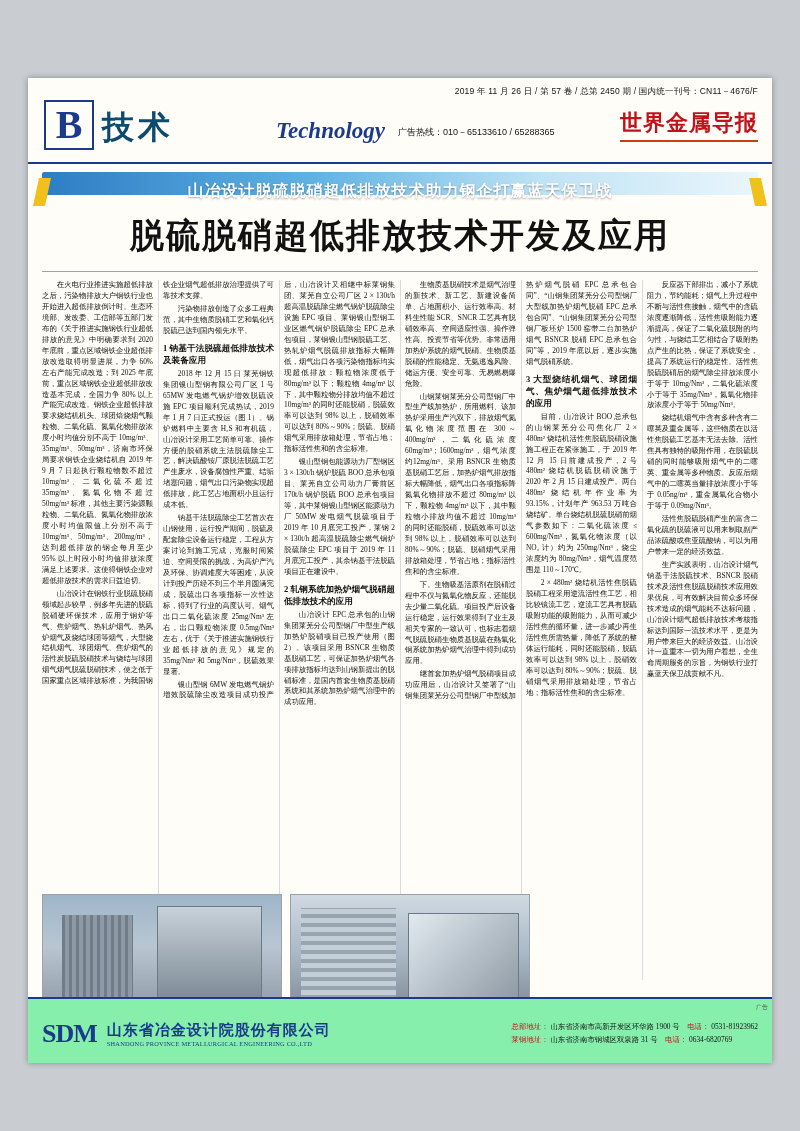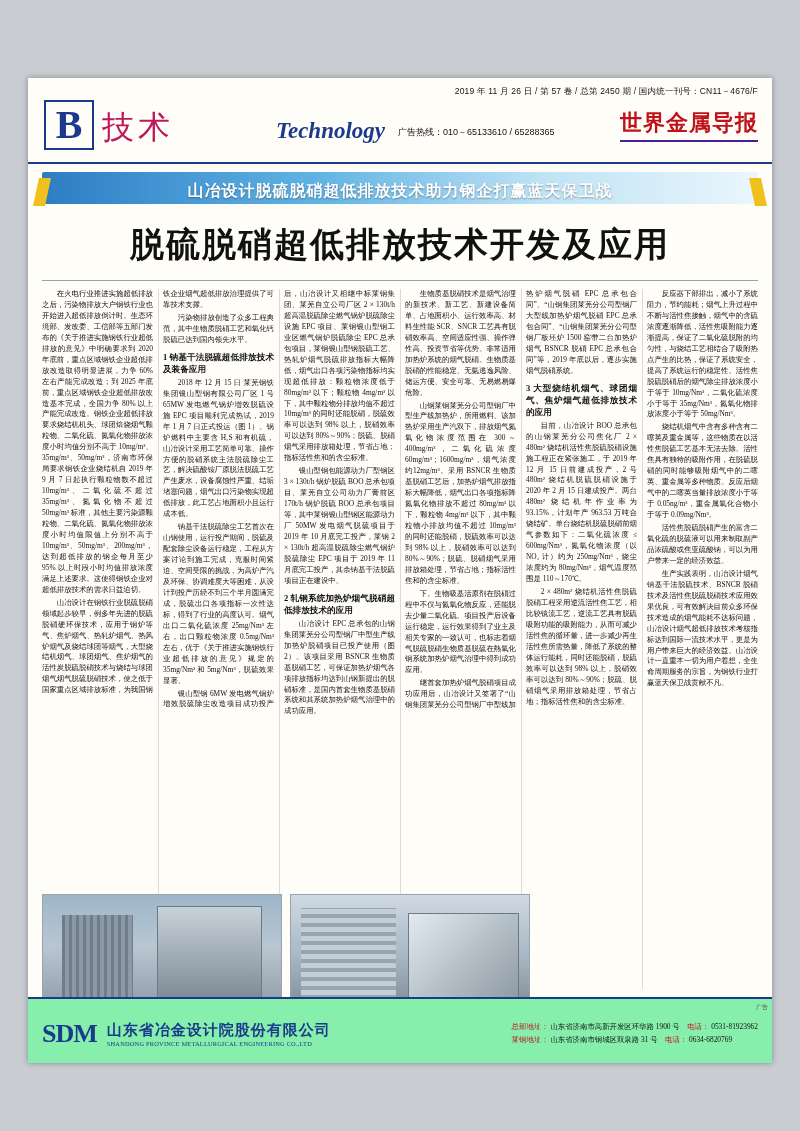--- a/index.html
+++ b/index.html
@@ -34,45 +34,45 @@
     width: 50px; height: 50px;
     border: 2.5px solid #1b3a8c;
     color: #1b3a8c;
     font-family: "Liberation Serif", serif;
     font-weight: bold; font-size: 40px;
     line-height: 46px; text-align: center;
   }
   .jishu {
     position: absolute; left: 74px; top: 28px;
     font-family: "Liberation Serif", serif;
-    font-weight: normal; font-size: 32px;
-    color: #be185d; letter-spacing: 4px;
+    font-weight: bold; font-size: 32px;
+    color: #0c4a6e; letter-spacing: 4px;
   }
   .techword {
     position: absolute; left: 248px; top: 40px;
     font-family: "Liberation Serif", serif;
     font-style: italic; font-weight: bold;
     font-size: 23px; color: #1b3a8c;
   }
   .adline {
     position: absolute; left: 370px; top: 48px;
     font-size: 9px; color: #111;
   }
   .logo-right {
     position: absolute; right: 14px; top: 30px;
     font-family: "Liberation Serif", serif;
     font-weight: bold; font-size: 22px;
     color: #c0121a; letter-spacing: 1px;
-    border-bottom: 2px solid #4c1d95;
+    border-bottom: 2px solid #c2410c;
     padding-bottom: 2px;
   }
   
   .banner-wrap {
     position: relative;
-    height: 32px;
+    height: 23px;
     margin: 8px 14px 0 14px;
     background: linear-gradient(90deg,#2d7dc4 0%,#5fb3e4 38%,#bfe3f5 70%,#eaf6fc 100%);
     border-radius: 2px;
   }
   .banner-wrap:before, .banner-wrap:after {
     content:"";
     position:absolute; top:6px; width:12px; height:28px;
     background:#f0c01c;
   }
   .banner-wrap:before { left:-6px; transform: skewX(-12deg); }

